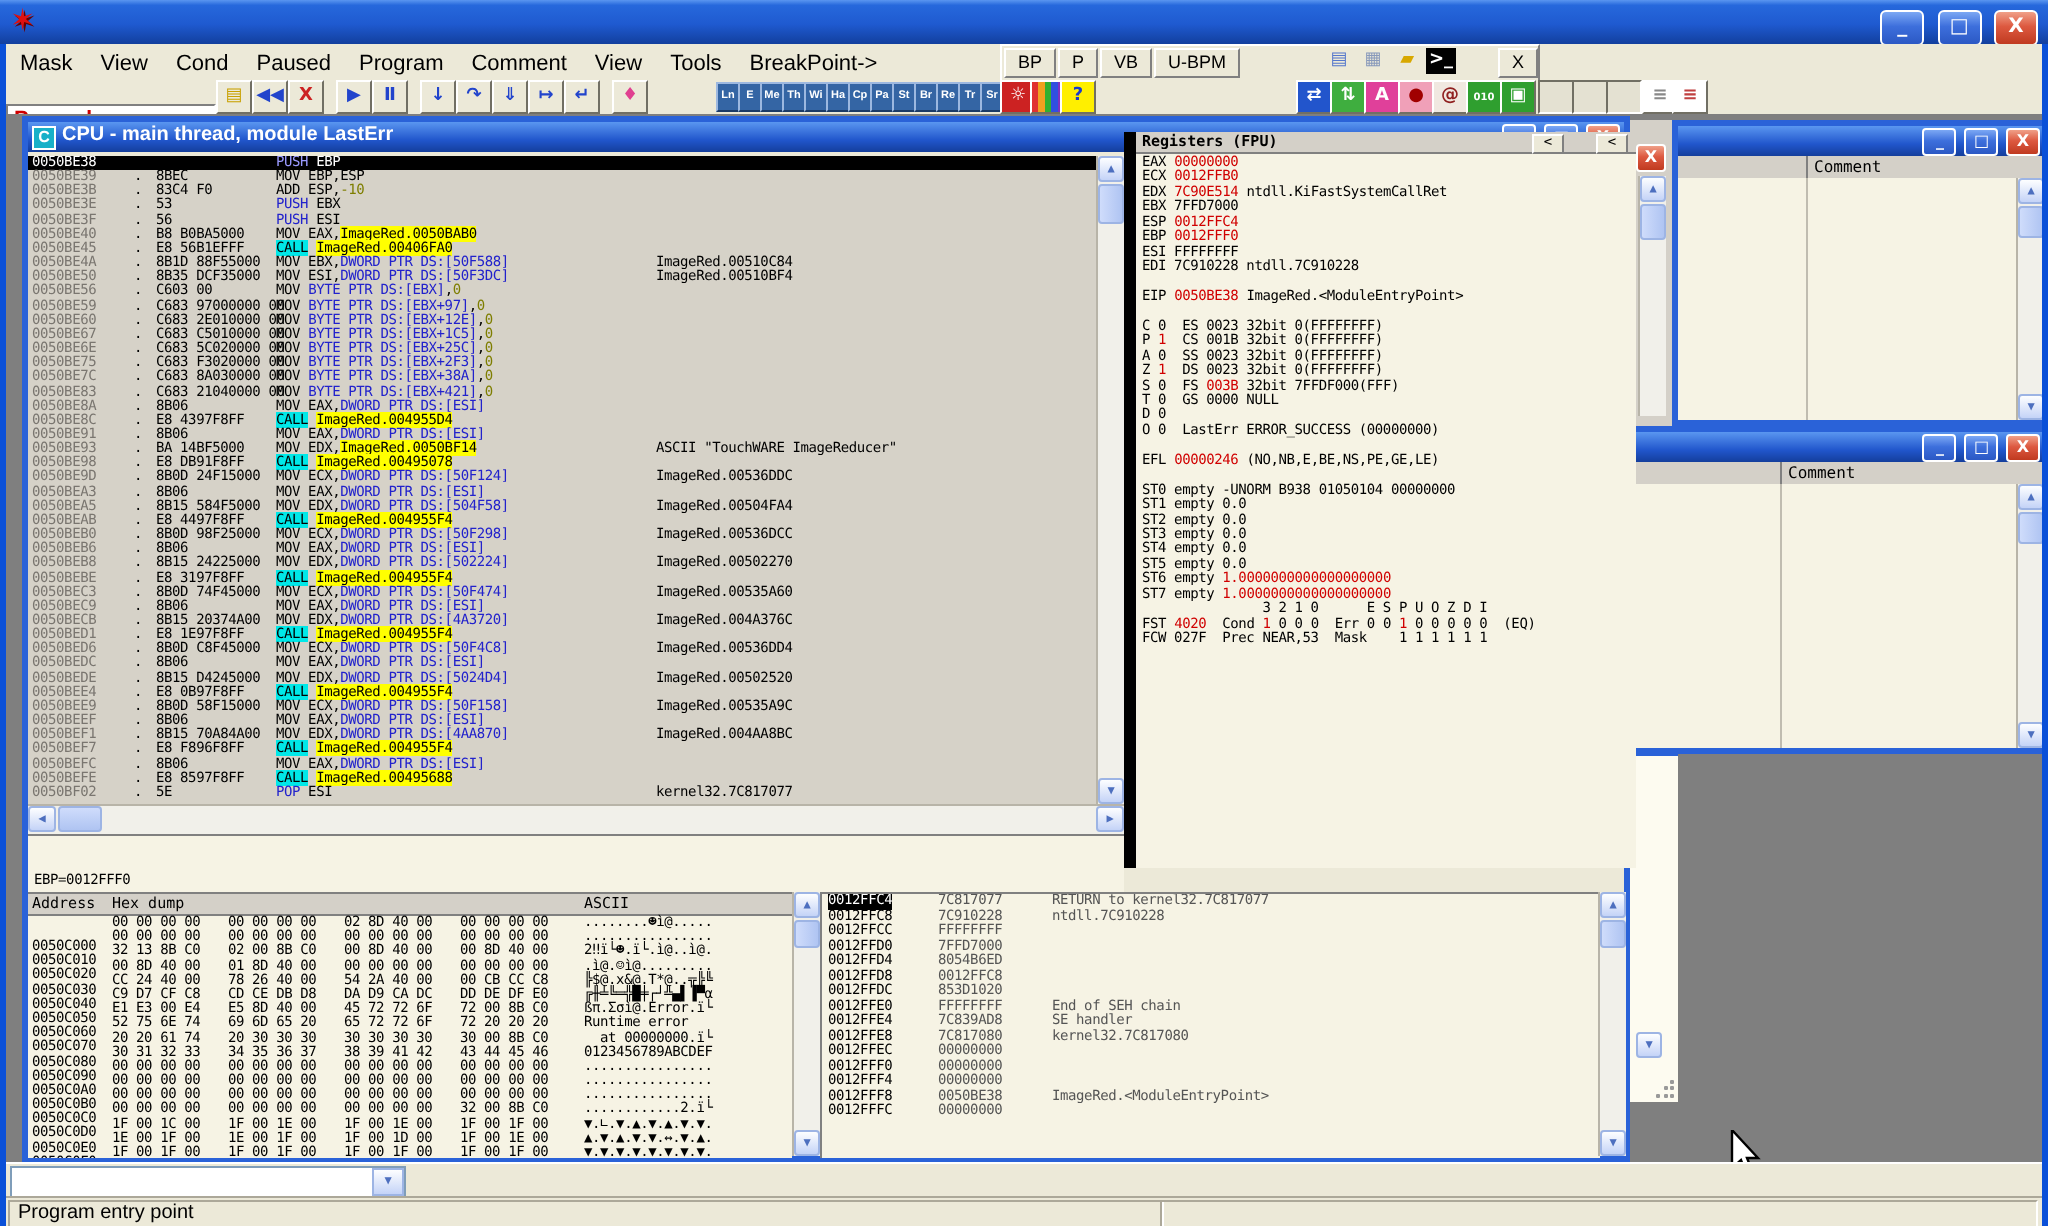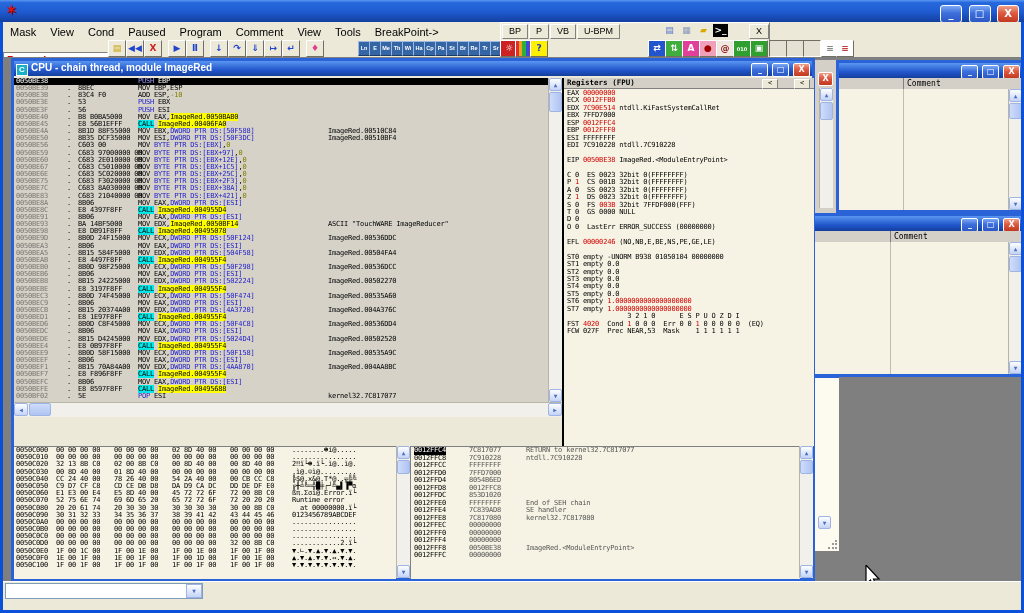--- a/index.html
+++ b/index.html
@@ -57,21 +57,21 @@
   .dis-row.sel{background:#000;}
   .dis-row.sel .a{color:#fff;}
   .c-k{color:#000}.c-bl{color:#2222CC}.c-ol{color:#7E7E00}.c-r{color:#D00000}
   .c-cy{background:#00E8E8;color:#000}.c-yb{background:#FFFF00;color:#000}
   .sel .c-k{color:#fff}.sel .c-bl{color:#9A9AFF}
   .reg-line{height:7.45px;line-height:7.45px;padding-left:3px;}
   .panehdr{height:10px;background:#D4D0C8;border-bottom:1px solid #808080;font:bold 7.5px/10px "DejaVu Sans Mono",monospace;padding-left:3px;position:relative;}
   .hdr-btn{position:absolute;top:1px;width:14px;height:8px;border:1px solid;border-color:#fff #808080 #808080 #fff;background:#ECE9D8;
     font:7px/7px "DejaVu Sans Mono",monospace;text-align:center;}
   .dump-row{position:relative;height:7.2px;line-height:7.2px;}
-  .dump-row .a{position:absolute;left:2px;}
+  .dump-row .a{position:absolute;left:2px;margin-top:12px;}
   .dump-row .h0{position:absolute;left:42px;}.dump-row .h1{position:absolute;left:100px;}
   .dump-row .h2{position:absolute;left:158px;}.dump-row .h3{position:absolute;left:216px;}
   .dump-row .asc{position:absolute;left:278px;}
   .dump-hdr{position:relative;height:10px;background:#D4D0C8;border-bottom:1px solid #808080;font:7.5px/10px "DejaVu Sans Mono",monospace;}
   .stk-row{position:relative;height:7.5px;line-height:7.5px;}
   .stk-row .a{position:absolute;left:3px;}
   .stk-row .v{position:absolute;left:58px;color:#555;}
   .stk-row .c{position:absolute;left:115px;color:#555;}
   .stk-row .a.sel{background:#000;color:#fff;}
   
@@ -185,52 +185,62 @@
       </div>
     </div>
 
     <div class="abs" style="left:808px;top:320px;width:25px;height:173px;background:#FDFBF0;border-left:3px solid #2A62D8;border-top:1px solid #2A62D8;">
       <span class="sb" style="left:4px;top:138px;">▼</span>
       <span class="grip"></span>
     </div>
 
     <div class="child" style="left:8px;top:1px;width:804px;height:523px;">
       <div class="ctitle">
-        <span class="cicon">C</span><span>CPU - chain thread, module ImageRed</span>
+        <span class="cicon">C</span><span>CPU - main thread, module LastErr</span>
         <span class="cbtns">
           <span class="cwb">_</span>
           <span class="cwb">□</span>
           <span class="cwb close">X</span>
         </span>
       </div>
 
       <div class="pane mono" id="disasm" style="left:0;top:17px;width:534px;height:324px;background:#D6D2C8;"><div class="dis-row sel"><span class="a">0050BE38</span><span class="f">$</span><span class="b">55</span><span class="i"><span class="c-bl">PUSH</span><span class="c-k"> EBP</span></span></div><div class="dis-row"><span class="a">0050BE39</span><span class="f c-k">.</span><span class="b c-k">8BEC</span><span class="i"><span class="c-k">MOV EBP,ESP</span></span></div><div class="dis-row"><span class="a">0050BE3B</span><span class="f c-k">.</span><span class="b c-k">83C4 F0</span><span class="i"><span class="c-k">ADD ESP,</span><span class="c-ol">-10</span></span></div><div class="dis-row"><span class="a">0050BE3E</span><span class="f c-k">.</span><span class="b c-k">53</span><span class="i"><span class="c-bl">PUSH</span><span class="c-k"> EBX</span></span></div><div class="dis-row"><span class="a">0050BE3F</span><span class="f c-k">.</span><span class="b c-k">56</span><span class="i"><span class="c-bl">PUSH</span><span class="c-k"> ESI</span></span></div><div class="dis-row"><span class="a">0050BE40</span><span class="f c-k">.</span><span class="b c-k">B8 B0BA5000</span><span class="i"><span class="c-k">MOV EAX,</span><span class="c-yb">ImageRed.0050BAB0</span></span></div><div class="dis-row"><span class="a">0050BE45</span><span class="f c-k">.</span><span class="b c-k">E8 56B1EFFF</span><span class="i"><span class="c-cy">CALL</span><span class="c-k"> </span><span class="c-yb">ImageRed.00406FA0</span></span></div><div class="dis-row"><span class="a">0050BE4A</span><span class="f c-k">.</span><span class="b c-k">8B1D 88F55000</span><span class="i"><span class="c-k">MOV EBX,</span><span class="c-bl">DWORD PTR DS:[50F588]</span></span><span class="c c-k">ImageRed.00510C84</span></div><div class="dis-row"><span class="a">0050BE50</span><span class="f c-k">.</span><span class="b c-k">8B35 DCF35000</span><span class="i"><span class="c-k">MOV ESI,</span><span class="c-bl">DWORD PTR DS:[50F3DC]</span></span><span class="c c-k">ImageRed.00510BF4</span></div><div class="dis-row"><span class="a">0050BE56</span><span class="f c-k">.</span><span class="b c-k">C603 00</span><span class="i"><span class="c-k">MOV </span><span class="c-bl">BYTE PTR DS:[EBX]</span><span class="c-k">,</span><span class="c-ol">0</span></span></div><div class="dis-row"><span class="a">0050BE59</span><span class="f c-k">.</span><span class="b c-k">C683 97000000 00</span><span class="i"><span class="c-k">MOV </span><span class="c-bl">BYTE PTR DS:[EBX+97]</span><span class="c-k">,</span><span class="c-ol">0</span></span></div><div class="dis-row"><span class="a">0050BE60</span><span class="f c-k">.</span><span class="b c-k">C683 2E010000 00</span><span class="i"><span class="c-k">MOV </span><span class="c-bl">BYTE PTR DS:[EBX+12E]</span><span class="c-k">,</span><span class="c-ol">0</span></span></div><div class="dis-row"><span class="a">0050BE67</span><span class="f c-k">.</span><span class="b c-k">C683 C5010000 00</span><span class="i"><span class="c-k">MOV </span><span class="c-bl">BYTE PTR DS:[EBX+1C5]</span><span class="c-k">,</span><span class="c-ol">0</span></span></div><div class="dis-row"><span class="a">0050BE6E</span><span class="f c-k">.</span><span class="b c-k">C683 5C020000 00</span><span class="i"><span class="c-k">MOV </span><span class="c-bl">BYTE PTR DS:[EBX+25C]</span><span class="c-k">,</span><span class="c-ol">0</span></span></div><div class="dis-row"><span class="a">0050BE75</span><span class="f c-k">.</span><span class="b c-k">C683 F3020000 00</span><span class="i"><span class="c-k">MOV </span><span class="c-bl">BYTE PTR DS:[EBX+2F3]</span><span class="c-k">,</span><span class="c-ol">0</span></span></div><div class="dis-row"><span class="a">0050BE7C</span><span class="f c-k">.</span><span class="b c-k">C683 8A030000 00</span><span class="i"><span class="c-k">MOV </span><span class="c-bl">BYTE PTR DS:[EBX+38A]</span><span class="c-k">,</span><span class="c-ol">0</span></span></div><div class="dis-row"><span class="a">0050BE83</span><span class="f c-k">.</span><span class="b c-k">C683 21040000 00</span><span class="i"><span class="c-k">MOV </span><span class="c-bl">BYTE PTR DS:[EBX+421]</span><span class="c-k">,</span><span class="c-ol">0</span></span></div><div class="dis-row"><span class="a">0050BE8A</span><span class="f c-k">.</span><span class="b c-k">8B06</span><span class="i"><span class="c-k">MOV EAX,</span><span class="c-bl">DWORD PTR DS:[ESI]</span></span></div><div class="dis-row"><span class="a">0050BE8C</span><span class="f c-k">.</span><span class="b c-k">E8 4397F8FF</span><span class="i"><span class="c-cy">CALL</span><span class="c-k"> </span><span class="c-yb">ImageRed.004955D4</span></span></div><div class="dis-row"><span class="a">0050BE91</span><span class="f c-k">.</span><span class="b c-k">8B06</span><span class="i"><span class="c-k">MOV EAX,</span><span class="c-bl">DWORD PTR DS:[ESI]</span></span></div><div class="dis-row"><span class="a">0050BE93</span><span class="f c-k">.</span><span class="b c-k">BA 14BF5000</span><span class="i"><span class="c-k">MOV EDX,</span><span class="c-yb">ImageRed.0050BF14</span></span><span class="c c-k">ASCII "TouchWARE ImageReducer"</span></div><div class="dis-row"><span class="a">0050BE98</span><span class="f c-k">.</span><span class="b c-k">E8 DB91F8FF</span><span class="i"><span class="c-cy">CALL</span><span class="c-k"> </span><span class="c-yb">ImageRed.00495078</span></span></div><div class="dis-row"><span class="a">0050BE9D</span><span class="f c-k">.</span><span class="b c-k">8B0D 24F15000</span><span class="i"><span class="c-k">MOV ECX,</span><span class="c-bl">DWORD PTR DS:[50F124]</span></span><span class="c c-k">ImageRed.00536DDC</span></div><div class="dis-row"><span class="a">0050BEA3</span><span class="f c-k">.</span><span class="b c-k">8B06</span><span class="i"><span class="c-k">MOV EAX,</span><span class="c-bl">DWORD PTR DS:[ESI]</span></span></div><div class="dis-row"><span class="a">0050BEA5</span><span class="f c-k">.</span><span class="b c-k">8B15 584F5000</span><span class="i"><span class="c-k">MOV EDX,</span><span class="c-bl">DWORD PTR DS:[504F58]</span></span><span class="c c-k">ImageRed.00504FA4</span></div><div class="dis-row"><span class="a">0050BEAB</span><span class="f c-k">.</span><span class="b c-k">E8 4497F8FF</span><span class="i"><span class="c-cy">CALL</span><span class="c-k"> </span><span class="c-yb">ImageRed.004955F4</span></span></div><div class="dis-row"><span class="a">0050BEB0</span><span class="f c-k">.</span><span class="b c-k">8B0D 98F25000</span><span class="i"><span class="c-k">MOV ECX,</span><span class="c-bl">DWORD PTR DS:[50F298]</span></span><span class="c c-k">ImageRed.00536DCC</span></div><div class="dis-row"><span class="a">0050BEB6</span><span class="f c-k">.</span><span class="b c-k">8B06</span><span class="i"><span class="c-k">MOV EAX,</span><span class="c-bl">DWORD PTR DS:[ESI]</span></span></div><div class="dis-row"><span class="a">0050BEB8</span><span class="f c-k">.</span><span class="b c-k">8B15 24225000</span><span class="i"><span class="c-k">MOV EDX,</span><span class="c-bl">DWORD PTR DS:[502224]</span></span><span class="c c-k">ImageRed.00502270</span></div><div class="dis-row"><span class="a">0050BEBE</span><span class="f c-k">.</span><span class="b c-k">E8 3197F8FF</span><span class="i"><span class="c-cy">CALL</span><span class="c-k"> </span><span class="c-yb">ImageRed.004955F4</span></span></div><div class="dis-row"><span class="a">0050BEC3</span><span class="f c-k">.</span><span class="b c-k">8B0D 74F45000</span><span class="i"><span class="c-k">MOV ECX,</span><span class="c-bl">DWORD PTR DS:[50F474]</span></span><span class="c c-k">ImageRed.00535A60</span></div><div class="dis-row"><span class="a">0050BEC9</span><span class="f c-k">.</span><span class="b c-k">8B06</span><span class="i"><span class="c-k">MOV EAX,</span><span class="c-bl">DWORD PTR DS:[ESI]</span></span></div><div class="dis-row"><span class="a">0050BECB</span><span class="f c-k">.</span><span class="b c-k">8B15 20374A00</span><span class="i"><span class="c-k">MOV EDX,</span><span class="c-bl">DWORD PTR DS:[4A3720]</span></span><span class="c c-k">ImageRed.004A376C</span></div><div class="dis-row"><span class="a">0050BED1</span><span class="f c-k">.</span><span class="b c-k">E8 1E97F8FF</span><span class="i"><span class="c-cy">CALL</span><span class="c-k"> </span><span class="c-yb">ImageRed.004955F4</span></span></div><div class="dis-row"><span class="a">0050BED6</span><span class="f c-k">.</span><span class="b c-k">8B0D C8F45000</span><span class="i"><span class="c-k">MOV ECX,</span><span class="c-bl">DWORD PTR DS:[50F4C8]</span></span><span class="c c-k">ImageRed.00536DD4</span></div><div class="dis-row"><span class="a">0050BEDC</span><span class="f c-k">.</span><span class="b c-k">8B06</span><span class="i"><span class="c-k">MOV EAX,</span><span class="c-bl">DWORD PTR DS:[ESI]</span></span></div><div class="dis-row"><span class="a">0050BEDE</span><span class="f c-k">.</span><span class="b c-k">8B15 D4245000</span><span class="i"><span class="c-k">MOV EDX,</span><span class="c-bl">DWORD PTR DS:[5024D4]</span></span><span class="c c-k">ImageRed.00502520</span></div><div class="dis-row"><span class="a">0050BEE4</span><span class="f c-k">.</span><span class="b c-k">E8 0B97F8FF</span><span class="i"><span class="c-cy">CALL</span><span class="c-k"> </span><span class="c-yb">ImageRed.004955F4</span></span></div><div class="dis-row"><span class="a">0050BEE9</span><span class="f c-k">.</span><span class="b c-k">8B0D 58F15000</span><span class="i"><span class="c-k">MOV ECX,</span><span class="c-bl">DWORD PTR DS:[50F158]</span></span><span class="c c-k">ImageRed.00535A9C</span></div><div class="dis-row"><span class="a">0050BEEF</span><span class="f c-k">.</span><span class="b c-k">8B06</span><span class="i"><span class="c-k">MOV EAX,</span><span class="c-bl">DWORD PTR DS:[ESI]</span></span></div><div class="dis-row"><span class="a">0050BEF1</span><span class="f c-k">.</span><span class="b c-k">8B15 70A84A00</span><span class="i"><span class="c-k">MOV EDX,</span><span class="c-bl">DWORD PTR DS:[4AA870]</span></span><span class="c c-k">ImageRed.004AA8BC</span></div><div class="dis-row"><span class="a">0050BEF7</span><span class="f c-k">.</span><span class="b c-k">E8 F896F8FF</span><span class="i"><span class="c-cy">CALL</span><span class="c-k"> </span><span class="c-yb">ImageRed.004955F4</span></span></div><div class="dis-row"><span class="a">0050BEFC</span><span class="f c-k">.</span><span class="b c-k">8B06</span><span class="i"><span class="c-k">MOV EAX,</span><span class="c-bl">DWORD PTR DS:[ESI]</span></span></div><div class="dis-row"><span class="a">0050BEFE</span><span class="f c-k">.</span><span class="b c-k">E8 8597F8FF</span><span class="i"><span class="c-cy">CALL</span><span class="c-k"> </span><span class="c-yb">ImageRed.00495688</span></span></div><div class="dis-row"><span class="a">0050BF02</span><span class="f c-k">.</span><span class="b c-k">5E</span><span class="i"><span class="c-bl">POP</span><span class="c-k"> ESI</span></span><span class="c c-k">kernel32.7C817077</span></div></div>
       <div class="vscroll" style="left:534px;top:17px;height:324px;">
         <span class="sb" style="top:0;">▲</span>
         <span class="thumb" style="top:14px;height:20px;"></span>
         <span class="sb" style="bottom:0;">▼</span>
       </div>
 
-      <div class="pane" style="left:548px;top:17px;width:250px;height:368px;border-left:2px solid #000000;">
+      <div class="pane" style="left:548px;top:5px;width:250px;height:368px;border-left:6px solid #000000;">
         <div class="panehdr">
           <span>Registers (FPU)</span>
           <span class="hdr-btn" style="right:36px;">&lt;</span>
           <span class="hdr-btn" style="right:4px;">&lt;</span>
         </div>
         <div id="registers" class="mono" style="padding-top:1px;"><div class="reg-line"><span class="c-k">EAX </span><span class="c-r">00000000</span></div><div class="reg-line"><span class="c-k">ECX </span><span class="c-r">0012FFB0</span></div><div class="reg-line"><span class="c-k">EDX </span><span class="c-r">7C90E514</span><span class="c-k"> ntdll.KiFastSystemCallRet</span></div><div class="reg-line"><span class="c-k">EBX 7FFD7000</span></div><div class="reg-line"><span class="c-k">ESP </span><span class="c-r">0012FFC4</span></div><div class="reg-line"><span class="c-k">EBP </span><span class="c-r">0012FFF0</span></div><div class="reg-line"><span class="c-k">ESI FFFFFFFF</span></div><div class="reg-line"><span class="c-k">EDI 7C910228 ntdll.7C910228</span></div><div class="reg-line"></div><div class="reg-line"><span class="c-k">EIP </span><span class="c-r">0050BE38</span><span class="c-k"> ImageRed.&lt;ModuleEntryPoint&gt;</span></div><div class="reg-line"></div><div class="reg-line"><span class="c-k">C 0  ES 0023 32bit 0(FFFFFFFF)</span></div><div class="reg-line"><span class="c-k">P </span><span class="c-r">1</span><span class="c-k">  CS 001B 32bit 0(FFFFFFFF)</span></div><div class="reg-line"><span class="c-k">A 0  SS 0023 32bit 0(FFFFFFFF)</span></div><div class="reg-line"><span class="c-k">Z </span><span class="c-r">1</span><span class="c-k">  DS 0023 32bit 0(FFFFFFFF)</span></div><div class="reg-line"><span class="c-k">S 0  FS </span><span class="c-r">003B</span><span class="c-k"> 32bit 7FFDF000(FFF)</span></div><div class="reg-line"><span class="c-k">T 0  GS 0000 NULL</span></div><div class="reg-line"><span class="c-k">D 0</span></div><div class="reg-line"><span class="c-k">O 0  LastErr ERROR_SUCCESS (00000000)</span></div><div class="reg-line"></div><div class="reg-line"><span class="c-k">EFL </span><span class="c-r">00000246</span><span class="c-k"> (NO,NB,E,BE,NS,PE,GE,LE)</span></div><div class="reg-line"></div><div class="reg-line"><span class="c-k">ST0 empty -UNORM B938 01050104 00000000</span></div><div class="reg-line"><span class="c-k">ST1 empty 0.0</span></div><div class="reg-line"><span class="c-k">ST2 empty 0.0</span></div><div class="reg-line"><span class="c-k">ST3 empty 0.0</span></div><div class="reg-line"><span class="c-k">ST4 empty 0.0</span></div><div class="reg-line"><span class="c-k">ST5 empty 0.0</span></div><div class="reg-line"><span class="c-k">ST6 empty </span><span class="c-r">1.0000000000000000000</span></div><div class="reg-line"><span class="c-k">ST7 empty </span><span class="c-r">1.0000000000000000000</span></div><div class="reg-line"><span class="c-k">               3 2 1 0      E S P U O Z D I</span></div><div class="reg-line"><span class="c-k">FST </span><span class="c-r">4020</span><span class="c-k">  Cond </span><span class="c-r">1</span><span class="c-k"> 0 0 0  Err 0 0 </span><span class="c-r">1</span><span class="c-k"> 0 0 0 0 0  (EQ)</span></div><div class="reg-line"><span class="c-k">FCW 027F  Prec NEAR,53  Mask    1 1 1 1 1 1</span></div></div>
       </div>
 
       <div class="hscroll" style="left:0;top:341px;width:548px;">
         <span class="sbh" style="left:0;">◀</span>
         <span class="thumbh" style="left:15px;width:22px;"></span>
         <span class="sbh" style="right:0;">▶</span>
       </div>
 
+      <div class="pane mono" style="left:0;top:356px;width:548px;height:29px;border-top:1px solid #808080;">
+        <div style="padding:2px 0 0 3px;">EBP=0012FFF0</div>
+      </div>
 
       <div class="pane" style="left:0;top:385px;width:382px;height:132px;border-top:1px solid #808080;">
+        <div class="dump-hdr">
+          <span style="position:absolute;left:2px;">Address</span>
+          <span style="position:absolute;left:42px;">Hex dump</span>
+          <span style="position:absolute;left:278px;">ASCII</span>
+          <span class="cdiv" style="left:39px;height:10px;"></span>
+          <span class="cdiv" style="left:274px;height:10px;"></span>
+        </div>
         <div id="dump" class="mono"><div class="dump-row"><span class="a">0050C000</span><span class="h0">00 00 00 00</span><span class="h1">00 00 00 00</span><span class="h2">02 8D 40 00</span><span class="h3">00 00 00 00</span><span class="asc">........☻ì@.....</span></div><div class="dump-row"><span class="a">0050C010</span><span class="h0">00 00 00 00</span><span class="h1">00 00 00 00</span><span class="h2">00 00 00 00</span><span class="h3">00 00 00 00</span><span class="asc">................</span></div><div class="dump-row"><span class="a">0050C020</span><span class="h0">32 13 8B C0</span><span class="h1">02 00 8B C0</span><span class="h2">00 8D 40 00</span><span class="h3">00 8D 40 00</span><span class="asc">2‼ï└☻.ï└.ì@..ì@.</span></div><div class="dump-row"><span class="a">0050C030</span><span class="h0">00 8D 40 00</span><span class="h1">01 8D 40 00</span><span class="h2">00 00 00 00</span><span class="h3">00 00 00 00</span><span class="asc">.ì@.☺ì@.........</span></div><div class="dump-row"><span class="a">0050C040</span><span class="h0">CC 24 40 00</span><span class="h1">78 26 40 00</span><span class="h2">54 2A 40 00</span><span class="h3">00 CB CC C8</span><span class="asc">╠$@.x&amp;@.T*@..╦╠╚</span></div><div class="dump-row"><span class="a">0050C050</span><span class="h0">C9 D7 CF C8</span><span class="h1">CD CE DB D8</span><span class="h2">DA D9 CA DC</span><span class="h3">DD DE DF E0</span><span class="asc">╔╫╧╚═╬█╪┌┘╩▄▌▐▀α</span></div><div class="dump-row"><span class="a">0050C060</span><span class="h0">E1 E3 00 E4</span><span class="h1">E5 8D 40 00</span><span class="h2">45 72 72 6F</span><span class="h3">72 00 8B C0</span><span class="asc">ßπ.Σσì@.Error.ï└</span></div><div class="dump-row"><span class="a">0050C070</span><span class="h0">52 75 6E 74</span><span class="h1">69 6D 65 20</span><span class="h2">65 72 72 6F</span><span class="h3">72 20 20 20</span><span class="asc">Runtime error   </span></div><div class="dump-row"><span class="a">0050C080</span><span class="h0">20 20 61 74</span><span class="h1">20 30 30 30</span><span class="h2">30 30 30 30</span><span class="h3">30 00 8B C0</span><span class="asc">  at 00000000.ï└</span></div><div class="dump-row"><span class="a">0050C090</span><span class="h0">30 31 32 33</span><span class="h1">34 35 36 37</span><span class="h2">38 39 41 42</span><span class="h3">43 44 45 46</span><span class="asc">0123456789ABCDEF</span></div><div class="dump-row"><span class="a">0050C0A0</span><span class="h0">00 00 00 00</span><span class="h1">00 00 00 00</span><span class="h2">00 00 00 00</span><span class="h3">00 00 00 00</span><span class="asc">................</span></div><div class="dump-row"><span class="a">0050C0B0</span><span class="h0">00 00 00 00</span><span class="h1">00 00 00 00</span><span class="h2">00 00 00 00</span><span class="h3">00 00 00 00</span><span class="asc">................</span></div><div class="dump-row"><span class="a">0050C0C0</span><span class="h0">00 00 00 00</span><span class="h1">00 00 00 00</span><span class="h2">00 00 00 00</span><span class="h3">00 00 00 00</span><span class="asc">................</span></div><div class="dump-row"><span class="a">0050C0D0</span><span class="h0">00 00 00 00</span><span class="h1">00 00 00 00</span><span class="h2">00 00 00 00</span><span class="h3">32 00 8B C0</span><span class="asc">............2.ï└</span></div><div class="dump-row"><span class="a">0050C0E0</span><span class="h0">1F 00 1C 00</span><span class="h1">1F 00 1E 00</span><span class="h2">1F 00 1E 00</span><span class="h3">1F 00 1F 00</span><span class="asc">▼.∟.▼.▲.▼.▲.▼.▼.</span></div><div class="dump-row"><span class="a">0050C0F0</span><span class="h0">1E 00 1F 00</span><span class="h1">1E 00 1F 00</span><span class="h2">1F 00 1D 00</span><span class="h3">1F 00 1E 00</span><span class="asc">▲.▼.▲.▼.▼.↔.▼.▲.</span></div><div class="dump-row"><span class="a">0050C100</span><span class="h0">1F 00 1F 00</span><span class="h1">1F 00 1F 00</span><span class="h2">1F 00 1F 00</span><span class="h3">1F 00 1F 00</span><span class="asc">▼.▼.▼.▼.▼.▼.▼.▼.</span></div></div>
       </div>
       <div class="vscroll" style="left:382px;top:385px;height:132px;">
         <span class="sb" style="top:0;">▲</span>
         <span class="thumb" style="top:14px;height:14px;"></span>
         <span class="sb" style="bottom:0;">▼</span>
       </div>
 
       <div class="pane" style="left:396px;top:385px;width:389px;height:132px;border-top:1px solid #808080;border-left:1px solid #808080;">
         <div id="stack" class="mono"><div class="stk-row"><span class="a sel">0012FFC4</span><span class="v">7C817077</span><span class="c">RETURN to kernel32.7C817077</span></div><div class="stk-row"><span class="a">0012FFC8</span><span class="v">7C910228</span><span class="c">ntdll.7C910228</span></div><div class="stk-row"><span class="a">0012FFCC</span><span class="v">FFFFFFFF</span></div><div class="stk-row"><span class="a">0012FFD0</span><span class="v">7FFD7000</span></div><div class="stk-row"><span class="a">0012FFD4</span><span class="v">8054B6ED</span></div><div class="stk-row"><span class="a">0012FFD8</span><span class="v">0012FFC8</span></div><div class="stk-row"><span class="a">0012FFDC</span><span class="v">853D1020</span></div><div class="stk-row"><span class="a">0012FFE0</span><span class="v">FFFFFFFF</span><span class="c">End of SEH chain</span></div><div class="stk-row"><span class="a">0012FFE4</span><span class="v">7C839AD8</span><span class="c">SE handler</span></div><div class="stk-row"><span class="a">0012FFE8</span><span class="v">7C817080</span><span class="c">kernel32.7C817080</span></div><div class="stk-row"><span class="a">0012FFEC</span><span class="v">00000000</span></div><div class="stk-row"><span class="a">0012FFF0</span><span class="v">00000000</span></div><div class="stk-row"><span class="a">0012FFF4</span><span class="v">00000000</span></div><div class="stk-row"><span class="a">0012FFF8</span><span class="v">0050BE38</span><span class="c">ImageRed.&lt;ModuleEntryPoint&gt;</span></div><div class="stk-row"><span class="a">0012FFFC</span><span class="v">00000000</span></div></div>
@@ -247,13 +257,17 @@
     </svg>
   </div>
 
   <div class="cmdrow">
     <span class="combo">
       <span style="font:10px/14px 'Liberation Sans',sans-serif;padding-left:2px;"></span>
       <span class="combo-btn">▼</span>
     </span>
   </div>
 
+  <div class="statusbar">
+    <span class="sb-left">Program entry point</span>
+    <span class="sb-right"></span>
+  </div>
 </div>
 
 </body></html>

